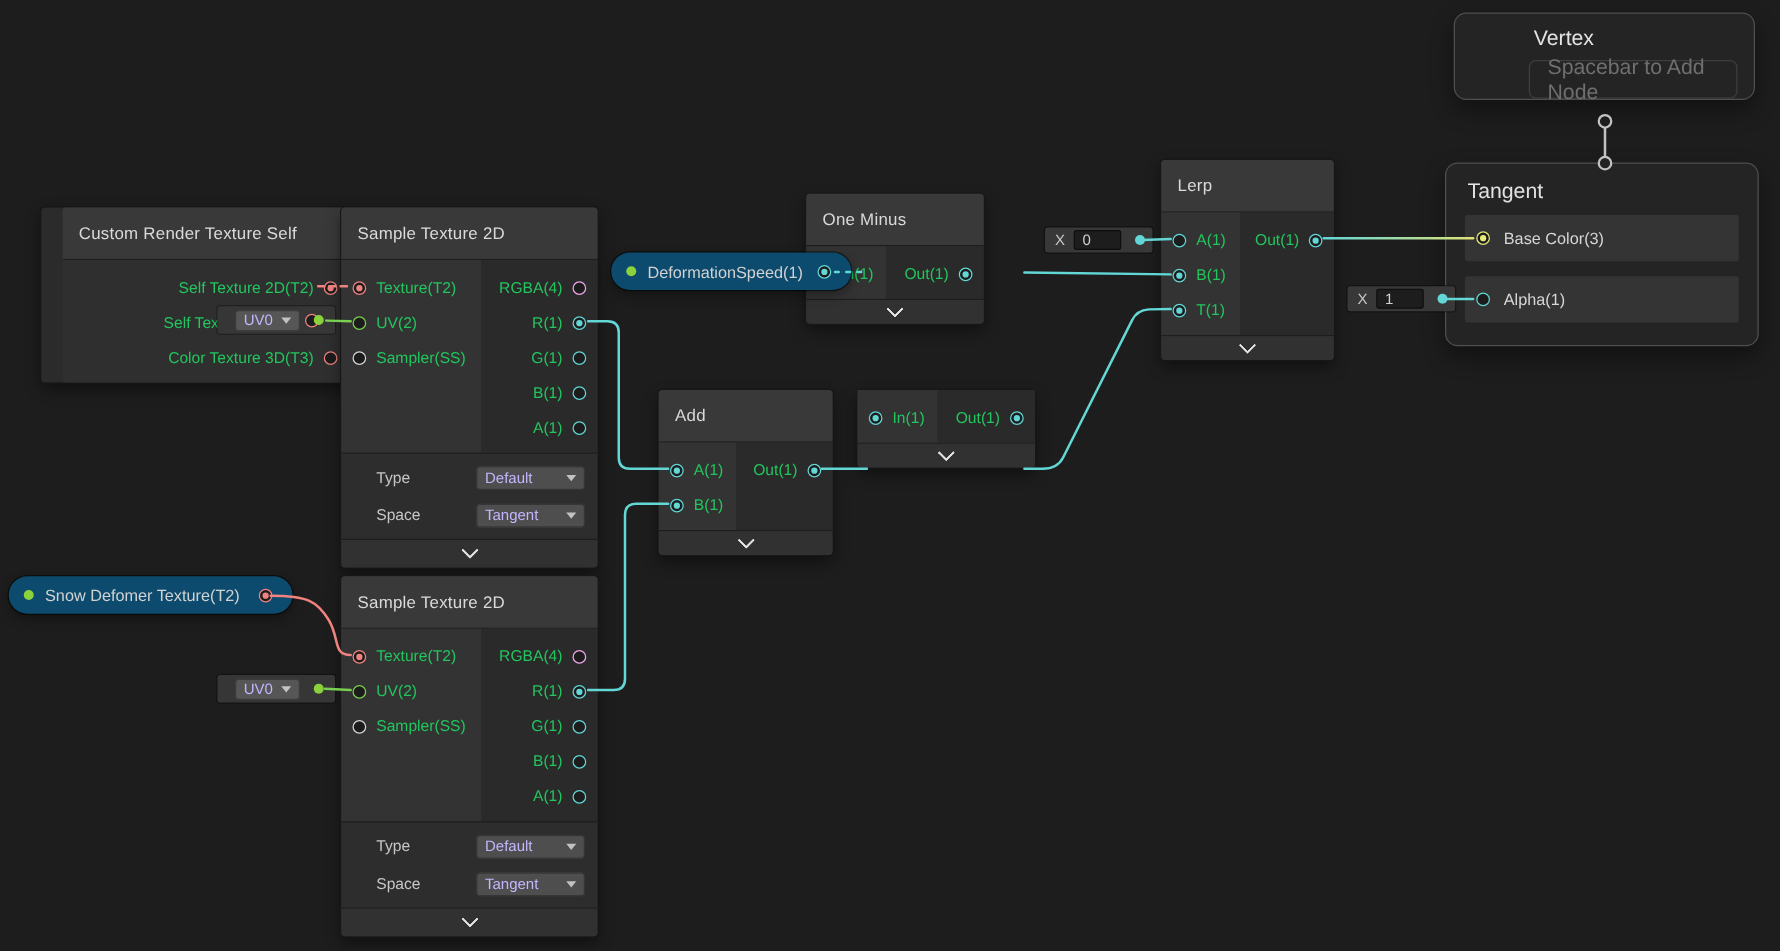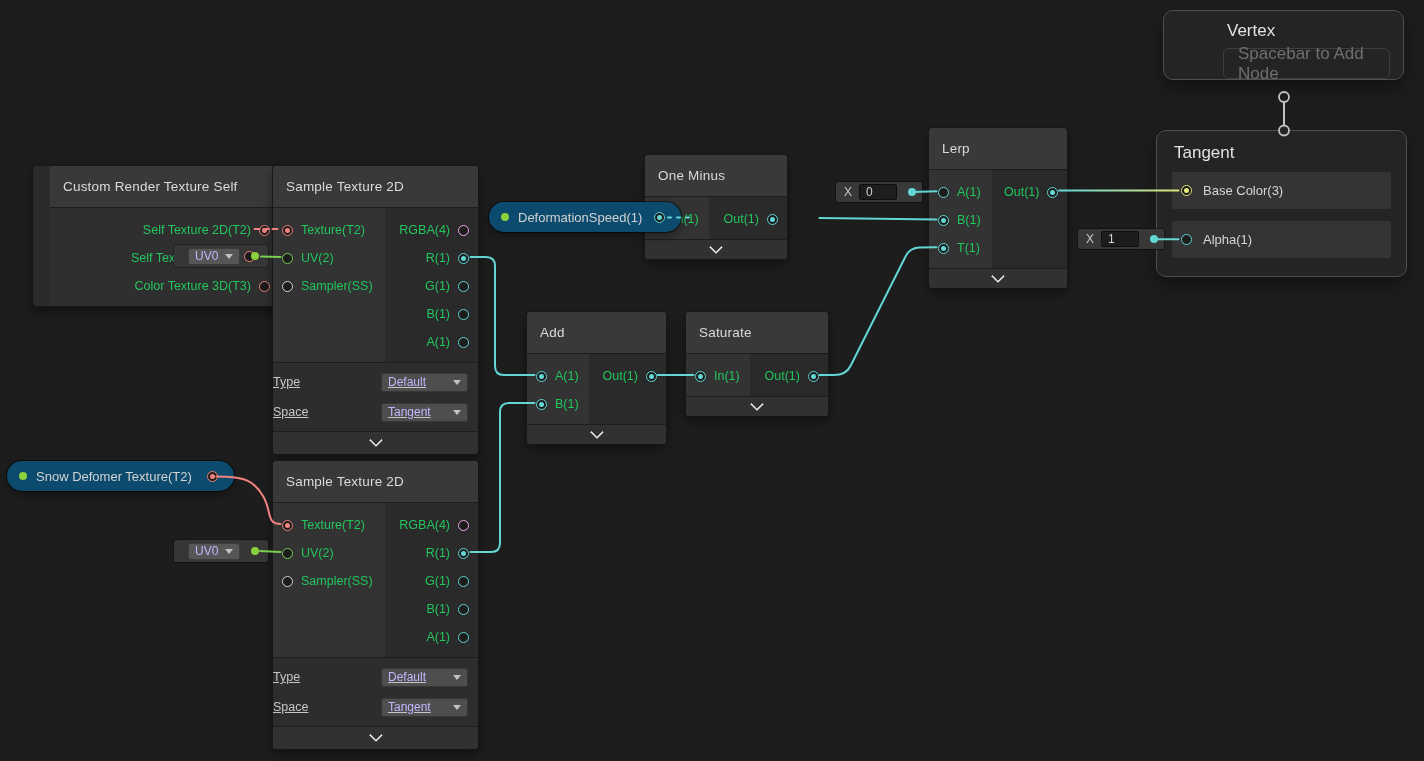--- a/index.html
+++ b/index.html
@@ -16,21 +16,21 @@
           color:#dadada;font-size:13.5px;letter-spacing:.2px;}
   .io{display:flex;align-items:stretch;}
   .col-in{background:#333333;padding:8px 0 6px 0;}
   .col-out{background:#2a2a2a;flex:1;padding:8px 0 6px 0;text-align:center;}
   .prow{height:28px;display:flex;align-items:center;gap:8px;color:#22c55e;
         font-size:12.5px;white-space:nowrap;}
   .prow.in{padding-left:9px;padding-right:12px;}
   .prow.out{justify-content:flex-end;padding-right:9px;padding-left:12px;}
   .settings{background:#2d2d2d;border-top:1px solid #1d1d1d;padding:4px 0;}
   .srow{height:30px;display:flex;align-items:center;justify-content:space-between;
-        padding:0 10px 0 0;color:#c6c6c6;font-size:12.5px;text-decoration:underline;}
+        padding:0 10px 0 28px;color:#c6c6c6;font-size:12.5px;}
   .chev{height:22px;background:#313131;border-top:1px solid #1d1d1d;display:flex;
         align-items:center;justify-content:center;border-radius:0 0 3px 3px;}
   .chev.sm{height:19px;}
   .chev i{width:8px;height:8px;border-right:2px solid #e3e3e3;border-bottom:2px solid #e3e3e3;
           transform:rotate(45deg) translate(-2px,-2px);border-radius:1px;}
   
   .port{width:11px;height:11px;min-width:11px;box-sizing:border-box;border-radius:50%;
         border:1.5px solid var(--c,#63d6d6);background:#1c1c1c;position:relative;}
   .port.filled::after{content:"";position:absolute;left:2px;top:2px;right:2px;bottom:2px;
         border-radius:50%;background:var(--c,#63d6d6);}
@@ -272,23 +272,20 @@
             <span class="port c-cyan filled"></span>
           </div>
       </div>
     </div>
     <div class="chev sm">
         <i></i>
       </div>
   </div>
 
   <div class="node" style="left:686px;top:312px;width:142px;">
-    <div class="ntitle">
-        <span>Saturate</span>
-      </div>
     <div class="io" style="height:42px;box-sizing:border-box;">
       <div class="col-in" style="width:64px;box-sizing:border-box;">
         <div class="prow in">
             <span class="port c-cyan filled"></span>
             <span>In(1)</span>
           </div>
       </div>
       <div class="col-out">
         <div class="prow out">
             <span>Out(1)</span>

